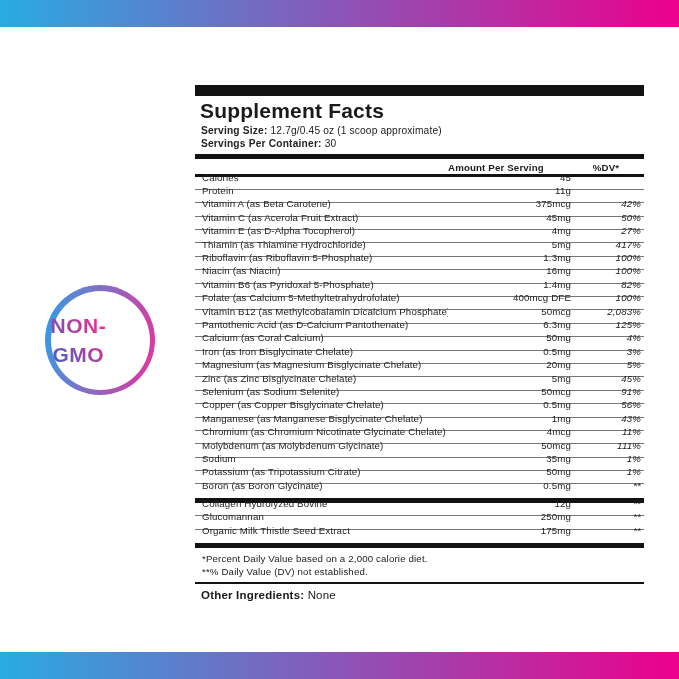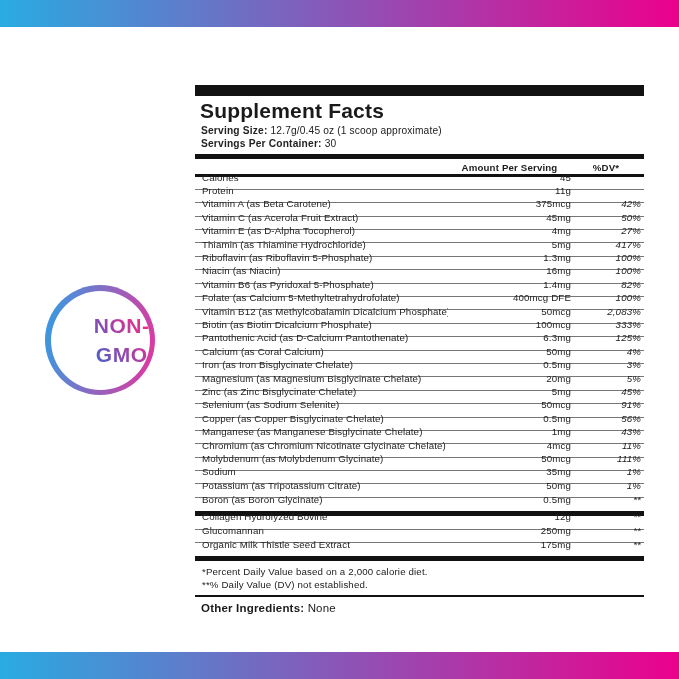--- a/index.html
+++ b/index.html
@@ -18,21 +18,21 @@
 
   
   .badge-ring{
     position:absolute;left:45px;top:285px;width:110px;height:110px;
     border-radius:50%;
     background:linear-gradient(100deg,var(--blue2,#2f9fe5),var(--pink2,#e8329c));
     display:flex;align-items:center;justify-content:center;
   }
   .badge-inner{
     width:99px;height:99px;border-radius:50%;background:#ffffff;
-    display:flex;align-items:center;justify-content:flex-end;text-align:center;
+    display:flex;align-items:center;justify-content:flex-start;text-align:center;
   }
   .badge-text{
     font-weight:bold;font-size:21px;line-height:29px;letter-spacing:.5px;
     background:linear-gradient(55deg,var(--text-blue,#4d5fc7) 10%,var(--text-pink,#e5308f) 80%);
     -webkit-background-clip:text;background-clip:text;color:transparent;
   }
 
   
   .panel{
     position:absolute;left:195px;top:85px;width:449px;
@@ -46,21 +46,21 @@
     font-size:21px;font-weight:bold;letter-spacing:.2px;color:#1a1a1a;
     margin:3px 0 1px 5px;
   }
   .serv-line{font-size:10.2px;margin-left:6px;line-height:13px;color:#222;}
   .serv-line b{letter-spacing:.2px;}
   .hdr-row{
     display:flex;align-items:center;height:14px;padding:0 3px 0 7px;
     font-size:9.7px;font-weight:bold;margin-top:1px;
   }
   .hdr-row .sp{flex:1;}
-  .hdr-row .amount{width:123px;text-align:center;}
+  .hdr-row .amount{width:123px;text-align:left;}
   .hdr-row .dv{width:70px;text-align:center;}
   .row{
     display:flex;align-items:center;height:13.4px;padding:0 3px 11px 7px;
     font-size:9.7px;white-space:nowrap;border-bottom:1px solid #767676;
     box-sizing:border-box;color:#232323;
   }
   .rows .row:last-child{border-bottom:none;}
   .row .name{flex:1;overflow:hidden;}
   .row .amount{width:123px;text-align:right;}
   .row .dv{width:70px;text-align:right;font-style:italic;}
@@ -155,25 +155,20 @@
     <span class="amount">400mcg DFE</span>
     <span class="dv">100%</span>
   </div>
 
   <div class="row">
     <span class="name">Vitamin B12 (as Methylcobalamin Dicalcium Phosphate)</span>
     <span class="amount">50mcg</span>
     <span class="dv">2,083%</span>
   </div>
 
-  <div class="row">
-    <span class="name">Biotin (as Biotin Dicalcium Phosphate)</span>
-    <span class="amount">100mcg</span>
-    <span class="dv">333%</span>
-  </div>
 
   <div class="row">
     <span class="name">Pantothenic Acid (as D-Calcium Pantothenate)</span>
     <span class="amount">6.3mg</span>
     <span class="dv">125%</span>
   </div>
 
   <div class="row">
     <span class="name">Calcium (as Coral Calcium)</span>
     <span class="amount">50mg</span>

